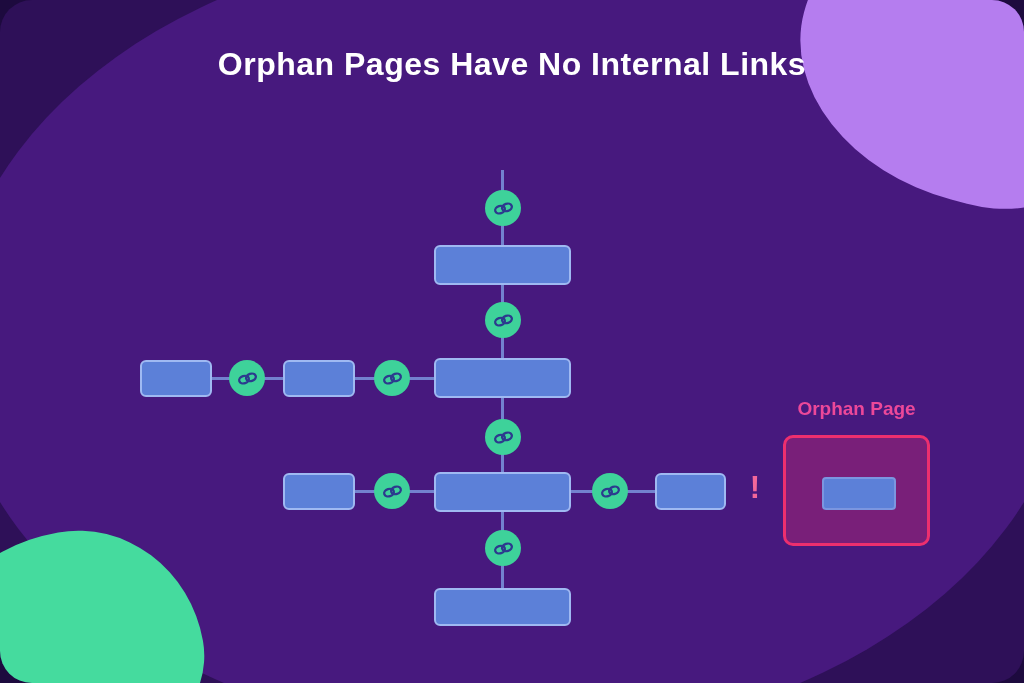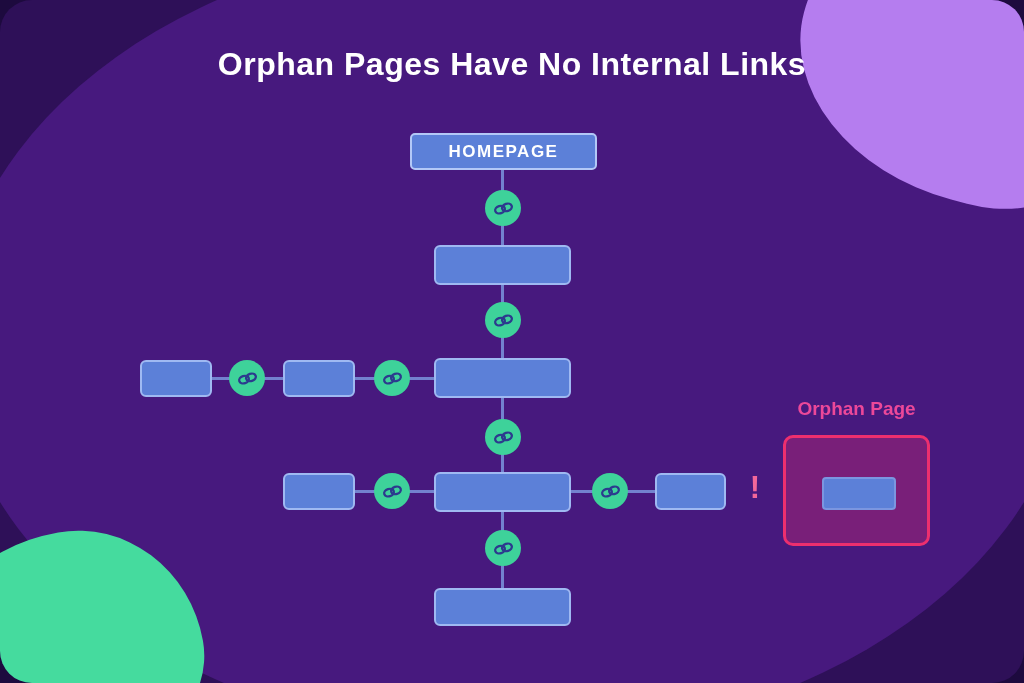--- a/index.html
+++ b/index.html
@@ -115,23 +115,20 @@
     <div class="vline" style="left:501px;top:170px;height:76px;"></div>
     <div class="vline" style="left:501px;top:285px;height:74px;"></div>
     <div class="vline" style="left:501px;top:398px;height:75px;"></div>
     <div class="vline" style="left:501px;top:512px;height:77px;"></div>
 
     <div class="hline" style="left:212px;top:377px;width:71px;"></div>
     <div class="hline" style="left:355px;top:377px;width:79px;"></div>
     <div class="hline" style="left:355px;top:490px;width:79px;"></div>
     <div class="hline" style="left:571px;top:490px;width:84px;"></div>
 
-    <div class="node node-homepage" style="left:410px;top:133px;width:187px;height:37px;">
-      <span>HOMEPAGE</span>
-    </div>
 
     <div class="node" style="left:434px;top:245px;width:137px;height:40px;"></div>
     <div class="node" style="left:140px;top:360px;width:72px;height:37px;"></div>
     <div class="node" style="left:283px;top:360px;width:72px;height:37px;"></div>
     <div class="node" style="left:434px;top:358px;width:137px;height:40px;"></div>
     <div class="node" style="left:283px;top:473px;width:72px;height:37px;"></div>
     <div class="node" style="left:434px;top:472px;width:137px;height:40px;"></div>
     <div class="node" style="left:655px;top:473px;width:71px;height:37px;"></div>
     <div class="node" style="left:434px;top:588px;width:137px;height:38px;"></div>
 

